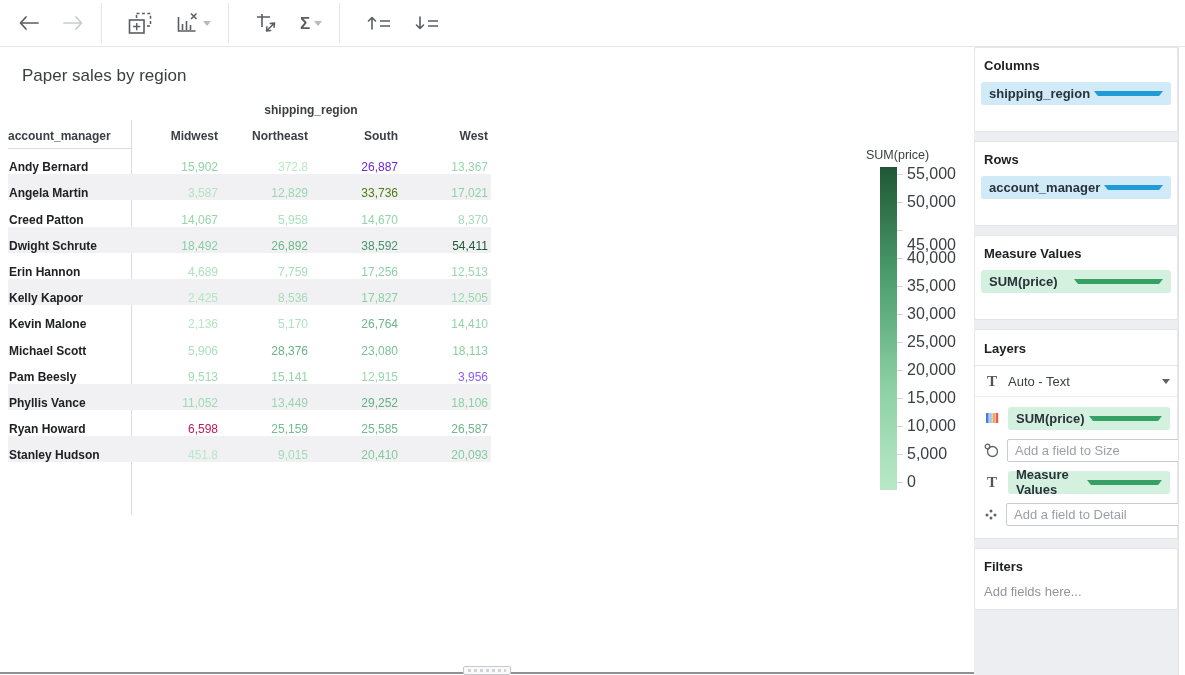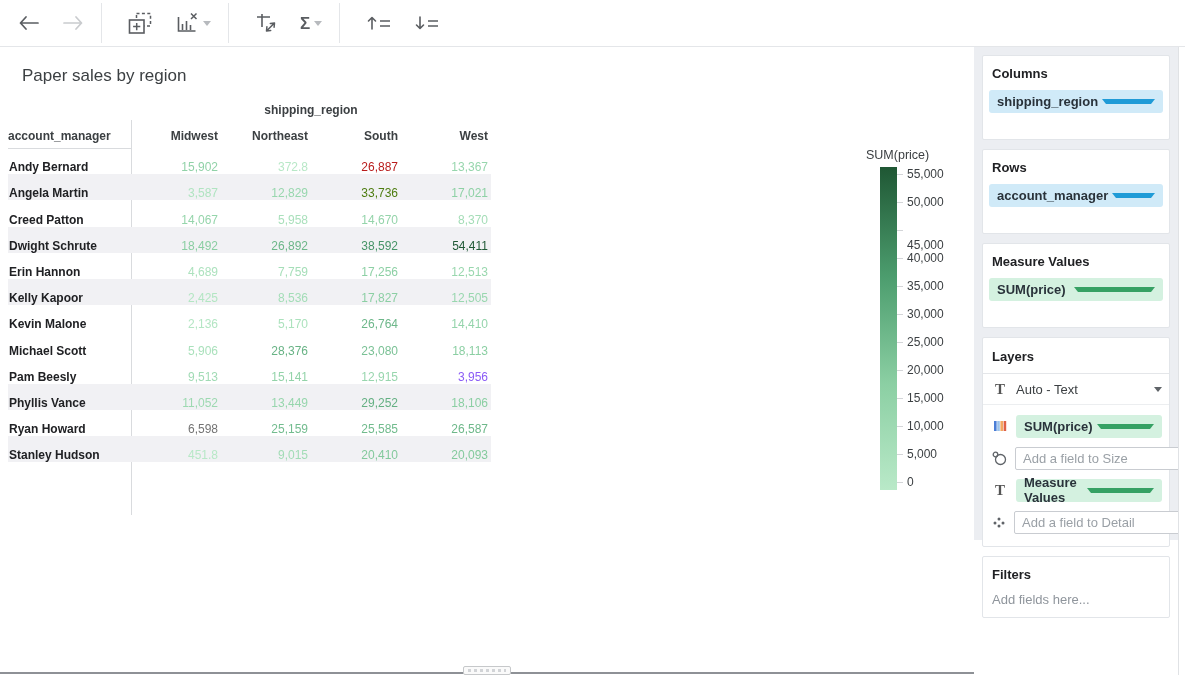--- a/index.html
+++ b/index.html
@@ -37,32 +37,32 @@
   .trow { display:flex; width:483px; height:26.2px; align-items:flex-end; }
   .trow.alt { background:#f1f1f4; }
   .rlabel { width:123px; font-size:12px; font-weight:700; color:#202124; padding-left:1px; }
   .cell { width:90px; text-align:right; font-size:12px; padding-right:3px; }
 
   
   .legend-title { position:absolute; left:866px; top:101px; font-size:12.5px; color:#3c4043; }
   .legend { position:absolute; left:880px; top:120px; width:120px; height:323px; }
   .legend-bar { position:absolute; left:0; top:0; width:17px; height:323px; }
   .ltick-line { position:absolute; left:17px; width:6px; height:1px; background:#d3d5d8; }
-  .ltick-label { position:absolute; left:27px; font-size:12px; color:#3c4043; line-height:12px; }
+  .ltick-label { position:absolute; left:27px; font-size:16px; color:#3c4043; line-height:12px; }
 
   
   .bottomline { position:absolute; left:0; top:625px; width:974px; height:2px; background:#8e9196; }
   .grip { position:absolute; left:463px; top:619px; width:48px; height:9px; background:#fafafa;
           border:1px solid #c6c8ca; border-radius:2px; }
   .grip-dots { margin:2px 4px 0 4px; height:3px;
                background:repeating-linear-gradient(90deg,#d2d4d7 0 3px,transparent 3px 6px); }
 
   
-  .panel { position:absolute; left:974px; top:47px; width:204px; height:493px;
-           background:#eceef2; padding:8px; }
+  .panel { position:absolute; left:974px; top:47px; width:204px; height:628px;
+           background:#eceef2; }
   .card { background:#fff; border:1px solid #e2e5e9; border-radius:2px;
           margin:0 0 9px 0; padding:10px 6px; }
   .card-title { font-size:13px; font-weight:700; color:#202124; padding-left:3px; }
   .pill { height:23px; border-radius:3px; margin-top:9px; padding:0 8px;
           display:flex; align-items:center; font-size:13px; font-weight:700; color:#29323a;
           cursor:pointer; }
   .pill span { flex:1; }
   .pill-blue { background:#d0eaf8; }
   .pill-blue .caret { color:#1f9bd7; }
   .pill-green { background:#d4f1e0; }
@@ -173,21 +173,21 @@
         <div class="col-h">South</div>
         <div class="col-h">West</div>
       </div>
     <div class="vline"></div>
     <div class="hline"></div>
     <div class="rows" id="table-rows">
         <div class="trow">
           <div class="rlabel">Andy Bernard</div>
           <div class="cell" style="color: rgb(145, 210, 168);">15,902</div>
           <div class="cell" style="color: rgb(184, 232, 199);">372.8</div>
-          <div class="cell" style="color: #b91c1c;">26,887</div>
+          <div class="cell" style="color: #6d28d9;">26,887</div>
           <div class="cell" style="color: rgb(151, 214, 173);">13,367</div>
         </div>
         <div class="trow alt">
           <div class="rlabel">Angela Martin</div>
           <div class="cell" style="color: rgb(176, 228, 193);">3,587</div>
           <div class="cell" style="color: rgb(152, 215, 174);">12,829</div>
           <div class="cell" style="color: #4d7c0f; margin-top: 36px;">33,736</div>
           <div class="cell" style="color: rgb(142, 209, 165);">17,021</div>
         </div>
         <div class="trow">
@@ -241,21 +241,21 @@
         </div>
         <div class="trow alt">
           <div class="rlabel">Phyllis Vance</div>
           <div class="cell" style="color: rgb(157, 217, 177);">11,052</div>
           <div class="cell" style="color: rgb(151, 214, 173);">13,449</div>
           <div class="cell" style="color: rgb(100, 176, 131);">29,252</div>
           <div class="cell" style="color: rgb(139, 207, 163);">18,106</div>
         </div>
         <div class="trow">
           <div class="rlabel">Ryan Howard</div>
-          <div class="cell" style="color: #737373;">6,598</div>
+          <div class="cell" style="color: #be185d;">6,598</div>
           <div class="cell" style="color: rgb(115, 188, 143);">25,159</div>
           <div class="cell" style="color: rgb(113, 187, 141);">25,585</div>
           <div class="cell" style="color: rgb(110, 184, 138);">26,587</div>
         </div>
         <div class="trow alt">
           <div class="rlabel">Stanley Hudson</div>
           <div class="cell" style="color: rgb(184, 232, 199);">451.8</div>
           <div class="cell" style="color: rgb(162, 220, 182);">9,015</div>
           <div class="cell" style="color: rgb(131, 201, 156);">20,410</div>
           <div class="cell" style="color: rgb(132, 202, 157);">20,093</div>

